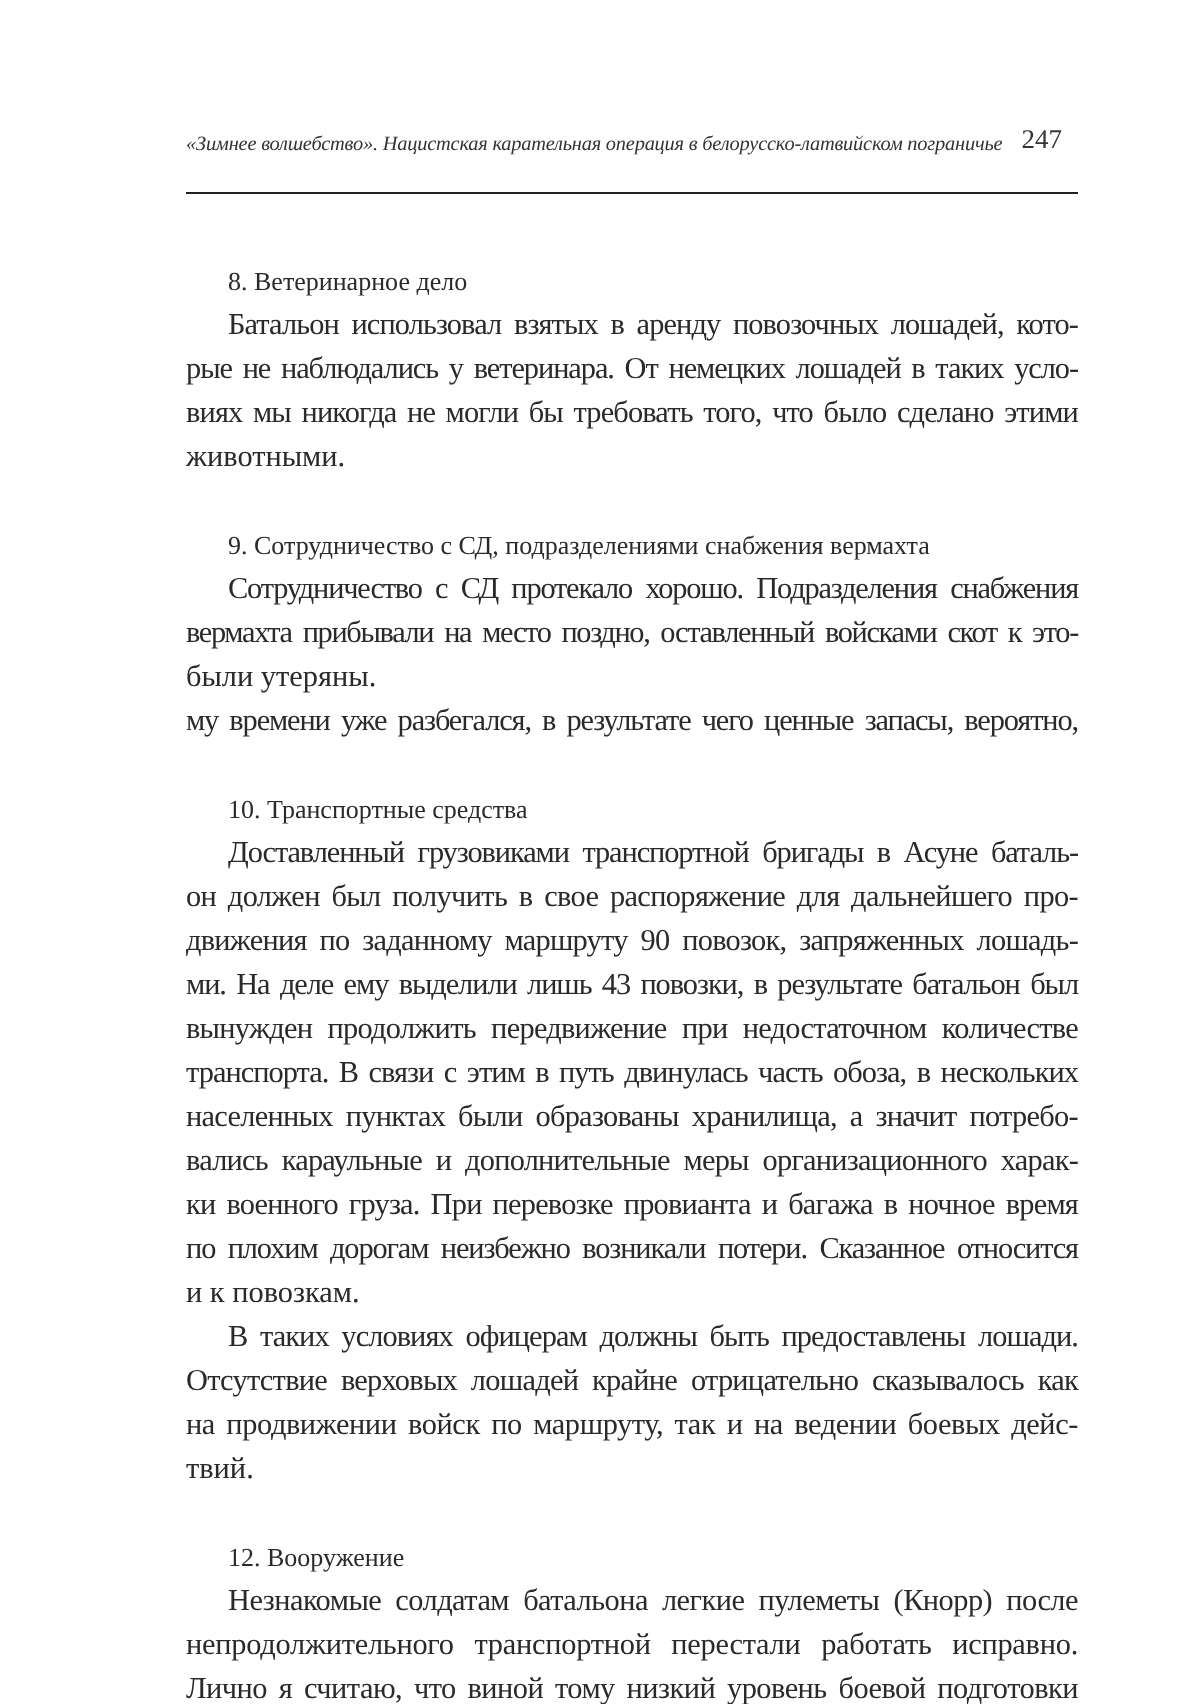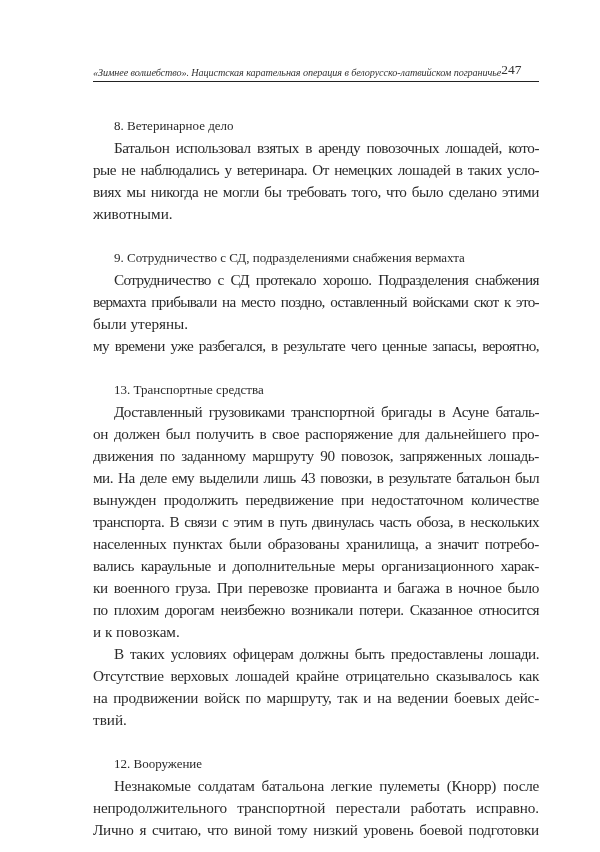--- a/index.html
+++ b/index.html
@@ -16,24 +16,25 @@
       color: #2a2a2a;
     }
     .page {
       position: absolute;
       left: 93px;
       top: 56px;
       width: 446px;
     }
     .running-head {
       display: flex;
+      justify-content: space-between;
       align-items: flex-end;
       height: 22px;
       border-bottom: 1.2px solid #222;
-      padding-bottom: 3px;
+      padding-bottom: 18px;
     }
     .running-title {
       font-family: "Liberation Serif", serif;
       font-style: italic;
       font-size: 10.2px;
       color: #333;
       letter-spacing: -0.1px;
       white-space: nowrap;
     }
     .page-number {
@@ -101,31 +102,31 @@
       <h3 class="section-heading">9. Сотрудничество с СД, подразделениями снабжения вермахта</h3>
       <div class="para">
         <span class="line" style="text-indent: 21px; white-space: nowrap; letter-spacing: -0.592725px;">Сотрудничество с СД протекало хорошо. Подразделения снабжения</span>
         <span class="line" style="text-indent: 0px; white-space: nowrap; letter-spacing: -0.668658px;">вермахта прибывали на место поздно, оставленный войсками скот к это-</span>
         <span class="line last" style="text-indent: 0px; white-space: nowrap;">были утеряны.</span>
         <span class="line" style="text-indent: 0px; white-space: nowrap; letter-spacing: -0.556612px;">му времени уже разбегался, в результате чего ценные запасы, вероятно,</span>
       </div>
     </div>
 
     <div class="section">
-      <h3 class="section-heading">13. Транспортные средства</h3>
+      <h3 class="section-heading">10. Транспортные средства</h3>
       <div class="para">
         <span class="line" style="text-indent: 21px; white-space: nowrap; letter-spacing: -0.541496px;">Доставленный грузовиками транспортной бригады в Асуне баталь-</span>
         <span class="line" style="text-indent: 0px; white-space: nowrap; letter-spacing: -0.31498px;">он должен был получить в свое распоряжение для дальнейшего про-</span>
         <span class="line" style="text-indent: 0px; white-space: nowrap; letter-spacing: -0.371472px;">движения по заданному маршруту 90 повозок, запряженных лошадь-</span>
         <span class="line" style="text-indent: 0px; white-space: nowrap; letter-spacing: -0.529618px;">ми. На деле ему выделили лишь 43 повозки, в результате батальон был</span>
         <span class="line" style="text-indent: 0px; white-space: nowrap; letter-spacing: -0.359119px;">вынужден продолжить передвижение при недостаточном количестве</span>
         <span class="line" style="text-indent: 0px; white-space: nowrap; letter-spacing: -0.482337px;">транспорта. В связи с этим в путь двинулась часть обоза, в нескольких</span>
         <span class="line" style="text-indent: 0px; white-space: nowrap; letter-spacing: -0.350942px;">населенных пунктах были образованы хранилища, а значит потребо-</span>
         <span class="line" style="text-indent: 0px; white-space: nowrap; letter-spacing: -0.382192px;">вались караульные и дополнительные меры организационного харак-</span>
-        <span class="line" style="text-indent: 0px; white-space: nowrap; letter-spacing: -0.39607px;">ки военного груза. При перевозке провианта и багажа в ночное было</span>
+        <span class="line" style="text-indent: 0px; white-space: nowrap; letter-spacing: -0.39607px;">ки военного груза. При перевозке провианта и багажа в ночное время</span>
         <span class="line" style="text-indent: 0px; white-space: nowrap; letter-spacing: -0.558173px;">по плохим дорогам неизбежно возникали потери. Сказанное относится</span>
         <span class="line last" style="text-indent: 0px; white-space: nowrap;">и к повозкам.</span>
       </div>
       <div class="para">
         <span class="line" style="text-indent: 21px; white-space: nowrap; letter-spacing: -0.462924px;">В таких условиях офицерам должны быть предоставлены лошади.</span>
         <span class="line" style="text-indent: 0px; white-space: nowrap; letter-spacing: -0.365823px;">Отсутствие верховых лошадей крайне отрицательно сказывалось как</span>
         <span class="line" style="text-indent: 0px; white-space: nowrap; letter-spacing: -0.200645px;">на продвижении войск по маршруту, так и на ведении боевых дейс-</span>
         <span class="line last" style="text-indent: 0px; white-space: nowrap;">твий.</span>
       </div>
     </div>

